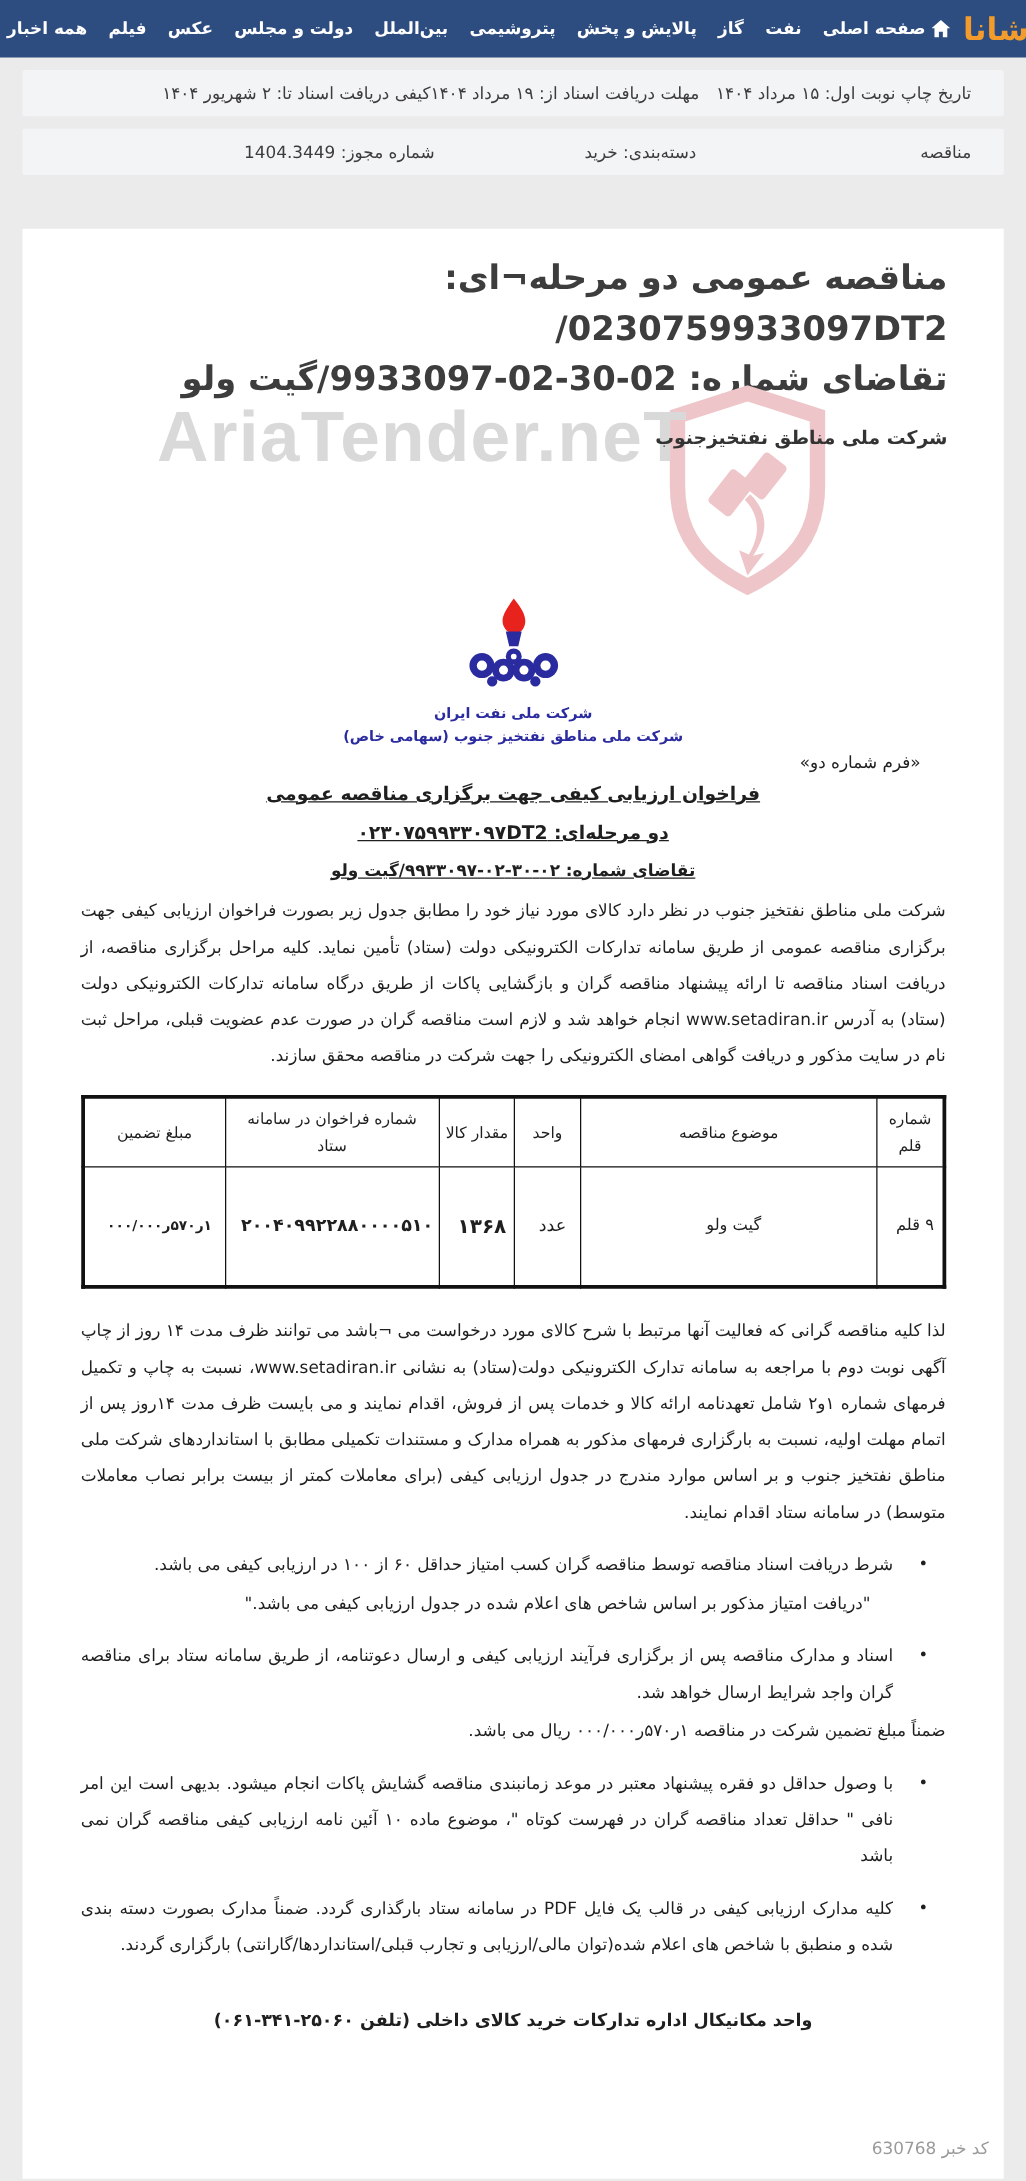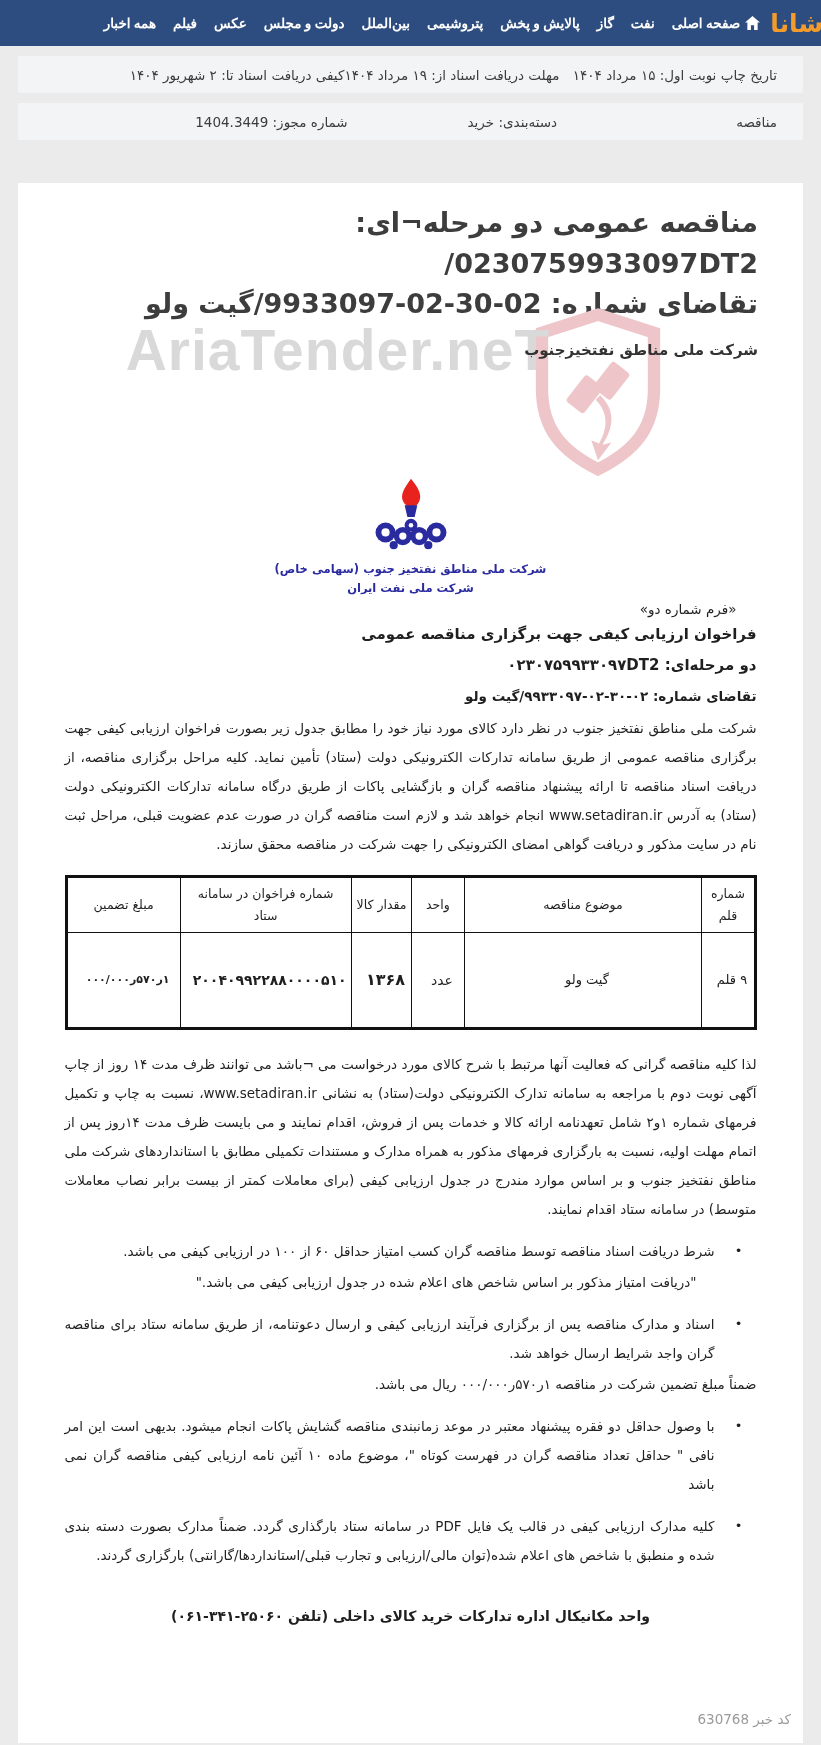--- a/index.html
+++ b/index.html
@@ -15,21 +15,20 @@
     padding-left:6px;overflow:hidden;white-space:nowrap;
   }
   .brand{
     color:#f39c2c;font-weight:bold;font-size:25px;letter-spacing:1px;
     margin-right:-6px;padding:0 4px 0 10px;flex:0 0 auto;
   }
   .nav-item{
     color:#ffffff;font-size:13.5px;font-weight:bold;
     margin-left:17px;flex:0 0 auto;display:flex;align-items:center;gap:5px;
     cursor:pointer;
-    font-family:Liberation Serif, serif;
   }
   .nav-item svg{display:block;}
   
   .meta-row{
     margin:10px 18px 0;background:#f3f4f6;border-radius:2px;
     height:37px;display:grid;grid-template-columns:1.05fr 1fr 1.45fr;
     align-items:center;padding:0 26px;box-sizing:border-box;
     font-size:13.5px;color:#3c3c3c;
   }
   .meta-row:first-of-type{margin-top:11px;}
@@ -57,21 +56,21 @@
   }
   .wm-shield{position:absolute;z-index:1;left:505px;top:125px;}
   
   .scan{
     position:relative;z-index:2;width:692px;margin:118px auto 0;
     color:#1f1f1f;font-size:13.5px;
   }
   .scan .logo-wrap{text-align:center;}
   .org{line-height:1.7;text-align:center;color:#2b2ba0;font-weight:bold;font-size:11.5px;}
   .form-no{text-align:right;font-size:13.5px;margin:2px 20px 0 0;}
-  .h-c{vertical-align:middle;font-weight:bold;}
+  .h-c{vertical-align:middle;text-align:center;font-weight:bold;text-decoration:underline;}
   .h1{font-size:15px;margin-top:8px;}
   .h2{font-size:15px;margin-top:13px;}
   .h3{font-size:13.5px;margin-top:14px;}
   .para{margin-top:10px;line-height:2.15;text-align:justify;}
   
   table.doc-tbl{
     width:100%;border-collapse:collapse;margin-top:16px;
     border:3px solid #111;
   }
   .doc-tbl th,.doc-tbl td{
@@ -200,22 +199,22 @@
         </g>
         <g fill="#ffffff">
           <circle cx="22" cy="61" r="4.5"></circle>
             <circle cx="41" cy="65" r="4"></circle>
           <circle cx="59" cy="65" r="4"></circle>
             <circle cx="78" cy="61" r="4.5"></circle>
           <circle cx="50" cy="53" r="2.5"></circle>
         </g>
       </svg>
     </div>
+    <div class="org">شرکت ملی نفت ایران</div>
     <div class="org">شرکت ملی مناطق نفتخیز جنوب (سهامی خاص)</div>
-    <div class="org">شرکت ملی نفت ایران</div>
 
     <div class="form-no">«فرم شماره دو»</div>
 
     <div class="h-c h1">فراخوان ارزیابی کیفی جهت برگزاری مناقصه عمومی</div>
     <div class="h-c h2">دو مرحله‌ای: ۰۲۳۰۷۵۹۹۳۳۰۹۷DT2</div>
     <div class="h-c h3">تقاضای شماره: ۰۲-۳۰-۰۲-۹۹۳۳۰۹۷/گیت ولو</div>
 
     <p class="para">شرکت ملی مناطق نفتخیز جنوب در نظر دارد کالای مورد نیاز خود را مطابق جدول زیر بصورت فراخوان ارزیابی کیفی جهت برگزاری مناقصه عمومی از طریق سامانه تدارکات الکترونیکی دولت (ستاد) تأمین نماید. کلیه مراحل برگزاری مناقصه، از دریافت اسناد مناقصه تا ارائه پیشنهاد مناقصه گران و بازگشایی پاکات از طریق درگاه سامانه تدارکات الکترونیکی دولت (ستاد) به آدرس www.setadiran.ir انجام خواهد شد و لازم است مناقصه گران در صورت عدم عضویت قبلی، مراحل ثبت نام در سایت مذکور و دریافت گواهی امضای الکترونیکی را جهت شرکت در مناقصه محقق سازند.</p>
 
     <table class="doc-tbl">

